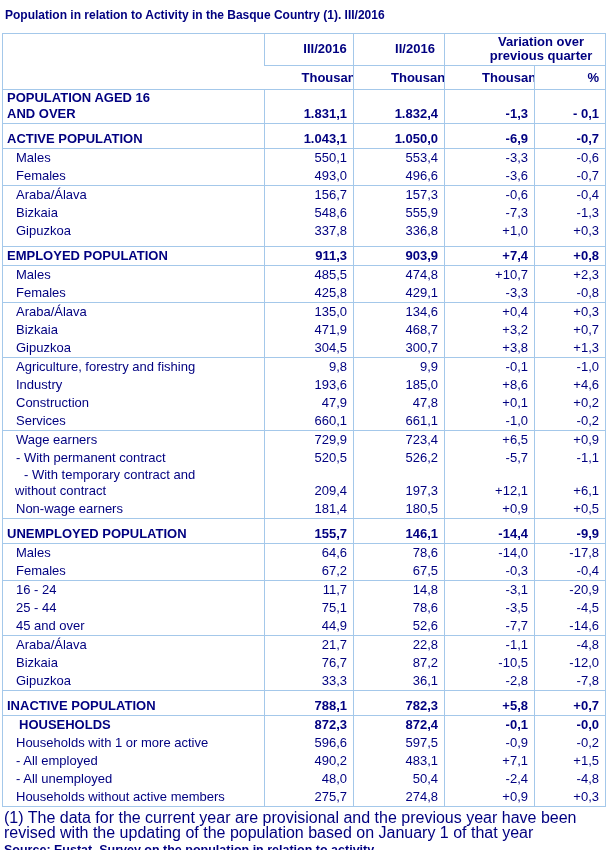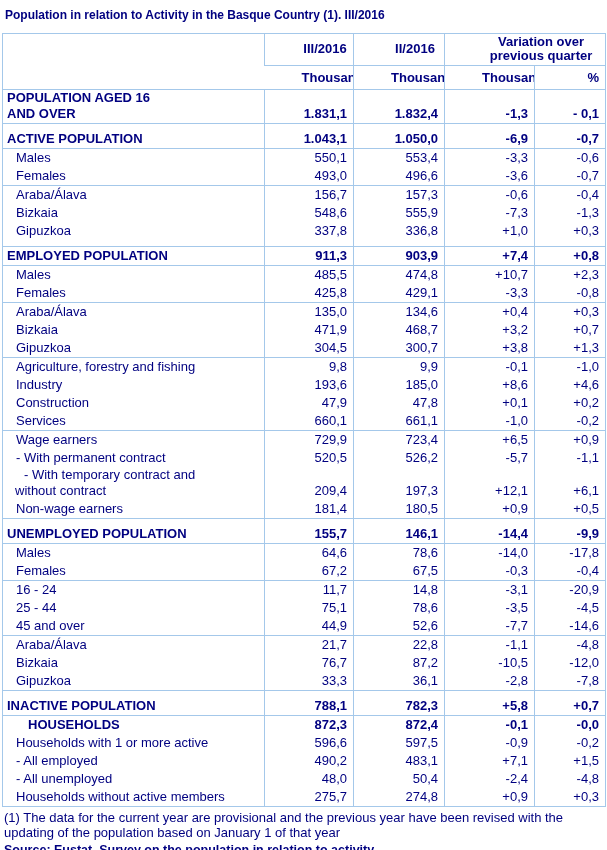--- a/index.html
+++ b/index.html
@@ -46,28 +46,28 @@
     height:22px;border-bottom:1px solid var(--bd);
     padding-right:6px;
   }
   tbody td{
     height:17px;line-height:16px;vertical-align:bottom;
   }
   td.lbl{text-align:left;white-space:pre-line;}
   td.num{text-align:right;padding-right:6px;}
   tr.b td{font-weight:bold;margin-left:36px;}
   td.i1{padding-left:13px;}
-  td.i2{padding-left:25px;}
+  td.i2{padding-left:16px;}
   td.hang{padding-left:12px;text-indent:9px;}
   tr.rt td{border-top:1px solid var(--bd);}
   tr.spacer td{height:6px;padding:0;}
   tr.spacer.rt td{border-top:1px solid var(--bd);}
   tr.spacer.rb td{border-bottom:1px solid var(--bd);}
   .note{
-    font-size:13px;line-height:15px;
+    font-size:16px;line-height:15px;
     margin:3px 0 0 2px;max-width:601px;color:var(--navy);
   }
   .source{
     font-size:12.5px;line-height:16px;font-weight:bold;
     margin:2px 0 0 2px;color:var(--navy);
   }
 </style>
 </head>
 <body>
 

